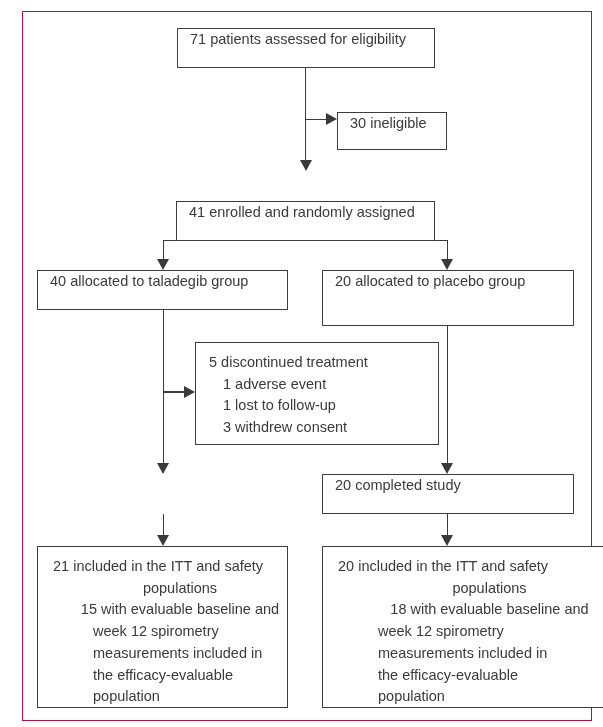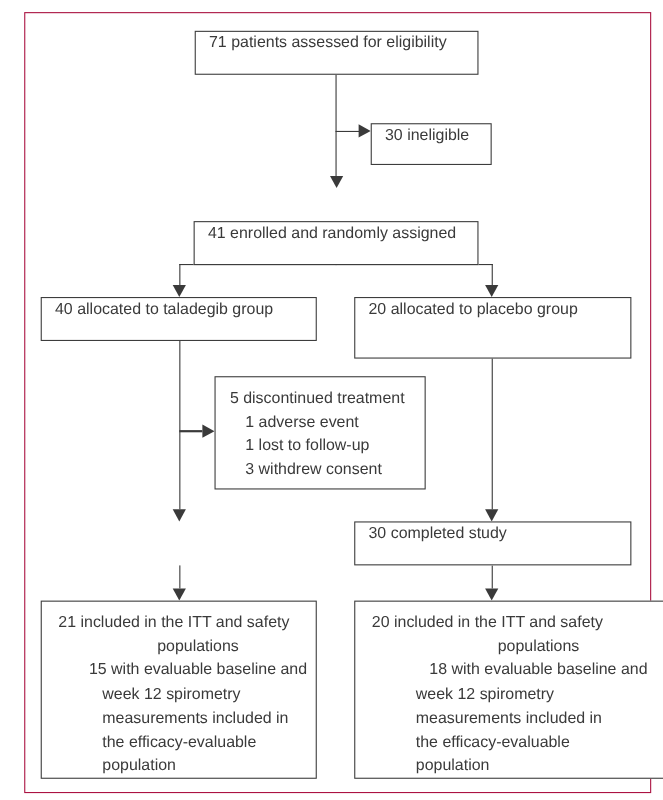--- a/index.html
+++ b/index.html
@@ -112,30 +112,30 @@
   </div>
 
   <div class="node single" style="left: 37px; top: 270px; width: 251px; height: 40px; border-color: rgb(61, 61, 61);">
     <span class="line-txt">40 allocated to taladegib group</span>
   </div>
 
   <div class="node single" style="left: 322px; top: 270px; width: 252px; height: 56px; border-color: rgb(61, 61, 61);">
     <span class="line-txt">20 allocated to placebo group</span>
   </div>
 
-  <div class="node multi" style="left: 195px; top: 342px; width: 192px; height: 103px; border-color: rgb(61, 61, 61);">
+  <div class="node multi" style="left: 195px; top: 342px; width: 244px; height: 103px; border-color: rgb(61, 61, 61);">
     <div class="line-txt ind-a">5 discontinued treatment</div>
     <div class="line-txt ind-b">1 adverse event</div>
     <div class="line-txt ind-b">1 lost to follow-up</div>
     <div class="line-txt ind-b">3 withdrew consent</div>
   </div>
 
 
   <div class="node single" style="left: 322px; top: 474px; width: 252px; height: 40px; border-color: rgb(61, 61, 61);">
-    <span class="line-txt">30 completed study</span>
+    <span class="line-txt">20 completed study</span>
   </div>
 
   <div class="node multi" style="left: 37px; top: 546px; width: 251px; height: 162px; border-color: rgb(61, 61, 61);">
     <div class="line-txt ind-0">21 included in the ITT and safety</div>
     <div class="line-txt ind-1">populations</div>
     <div class="line-txt ind-1">15 with evaluable baseline and</div>
     <div class="line-txt ind-2">week 12 spirometry</div>
     <div class="line-txt ind-2">measurements included in</div>
     <div class="line-txt ind-2">the efficacy-evaluable</div>
     <div class="line-txt ind-2">population</div>

